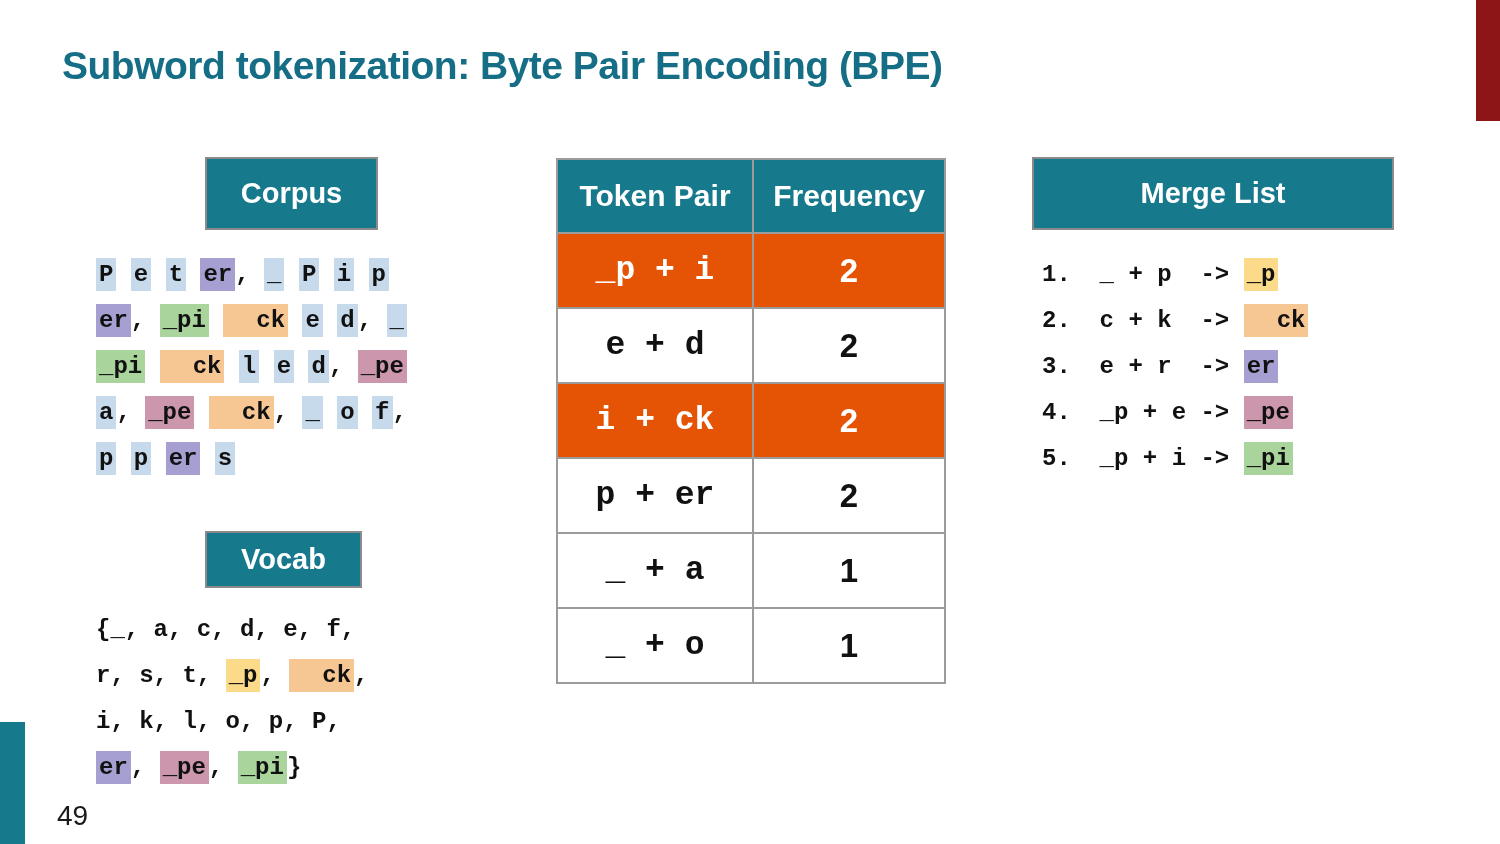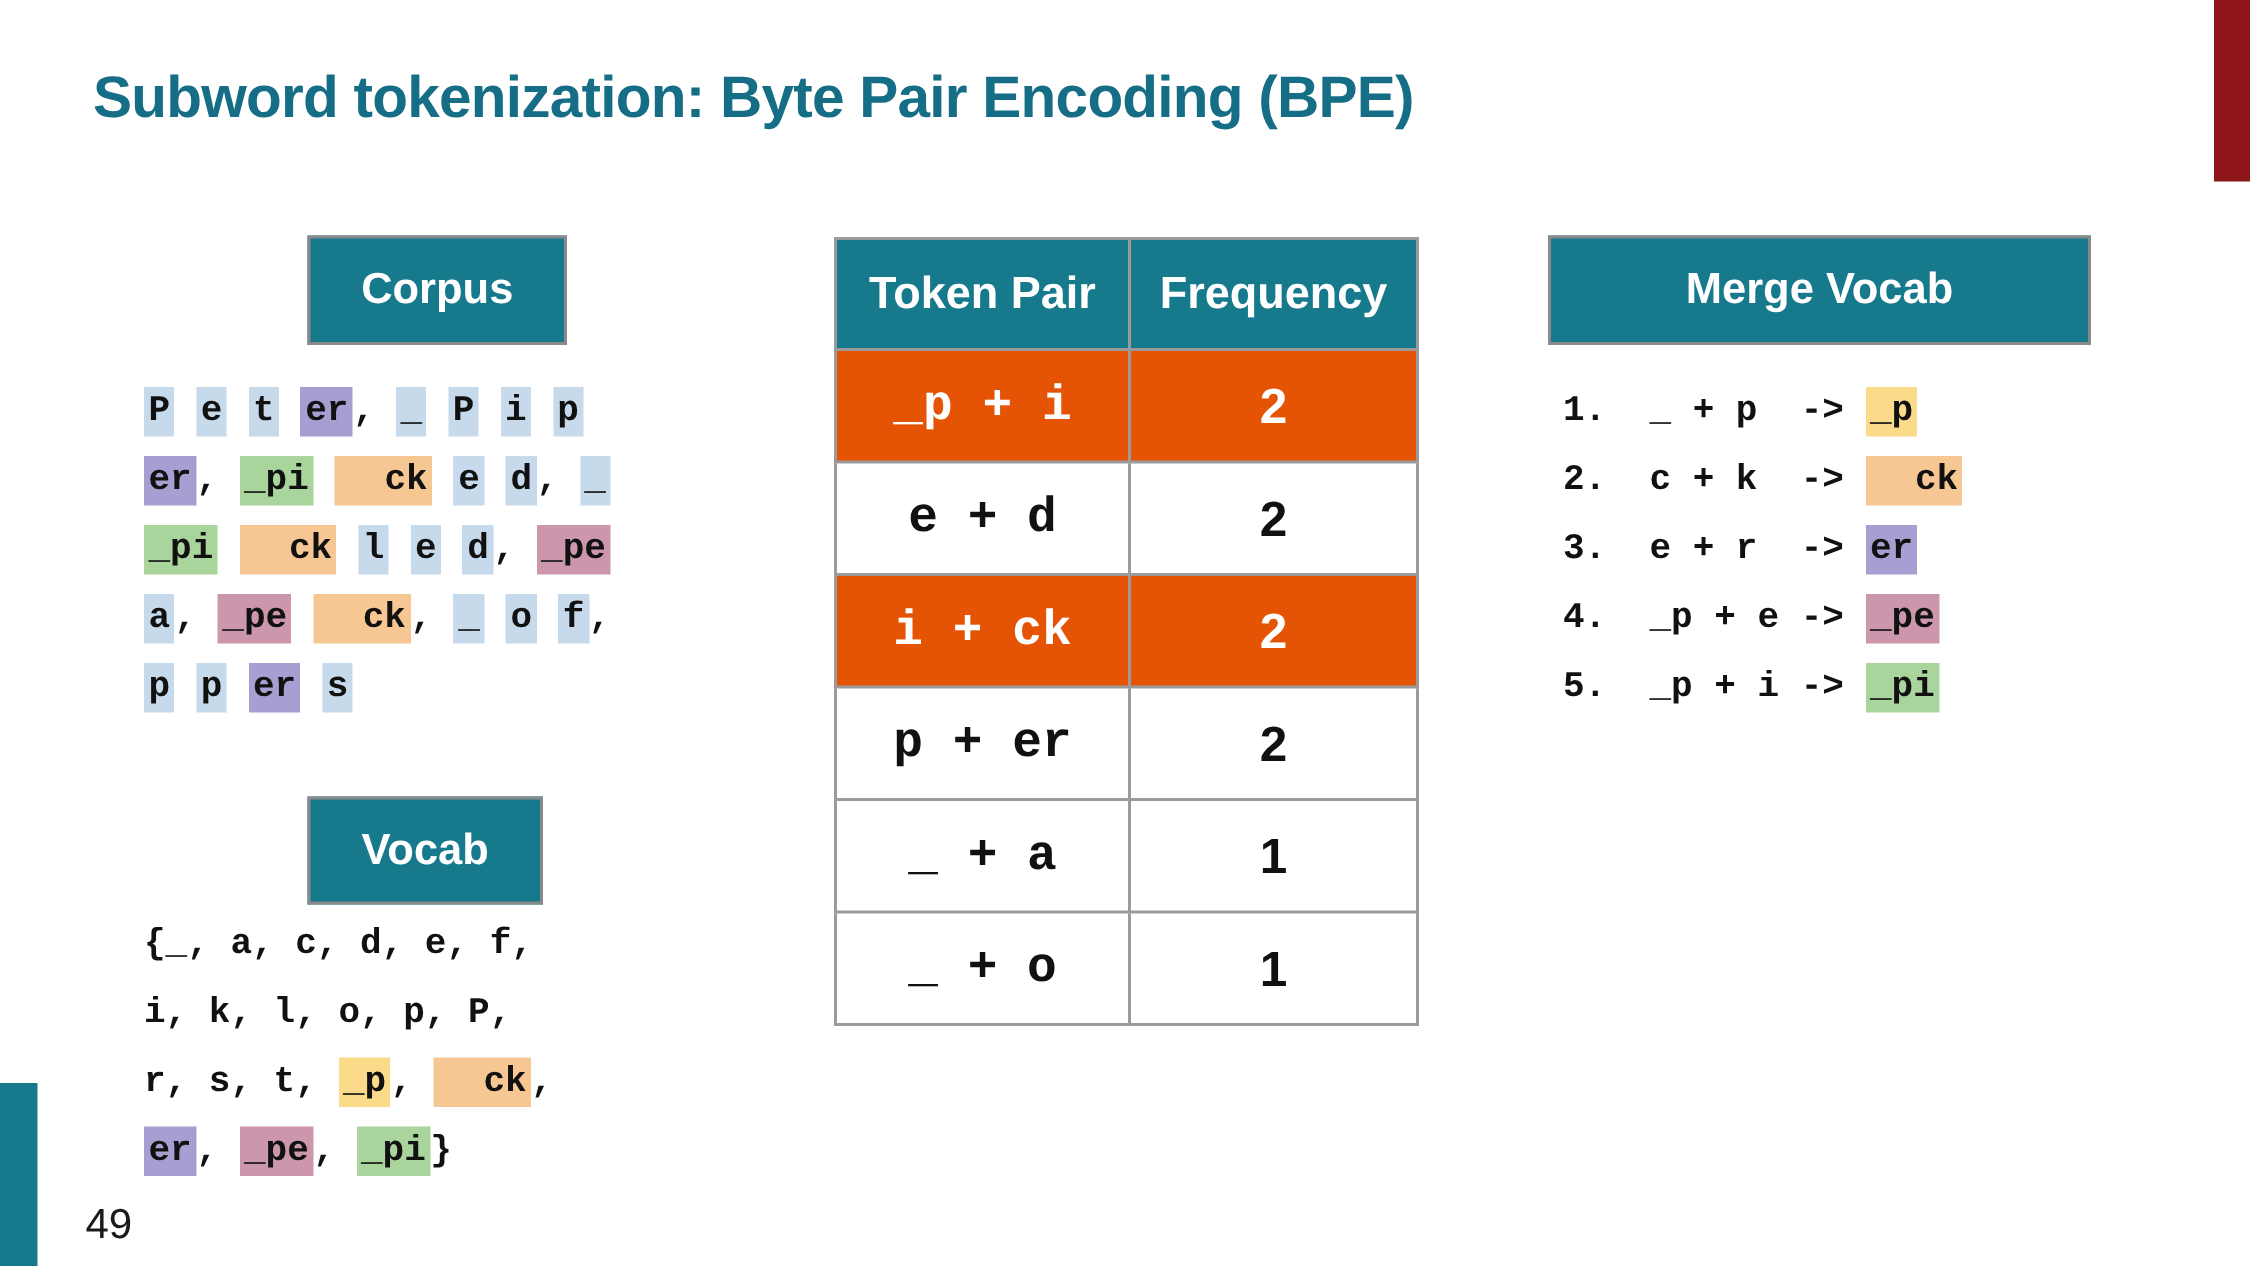--- a/index.html
+++ b/index.html
@@ -27,21 +27,21 @@
     letter-spacing:-0.5px;white-space:nowrap;
   }
   .accent-red{position:absolute;left:1476px;top:0;width:24px;height:121px;background:var(--accent-red);}
   .accent-teal{position:absolute;left:0;top:722px;width:25px;height:122px;background:var(--teal);}
   .box{
     position:absolute;background:var(--teal);border:2px solid var(--box-border);
     color:#ffffff;font-weight:bold;font-size:29px;
     display:flex;align-items:center;justify-content:center;box-sizing:border-box;
   }
   #corpus-box{left:205px;top:157px;width:173px;height:73px;}
-  #vocab-box{left:205px;top:531px;width:157px;height:72px;}
+  #vocab-box{left:205px;top:531px;width:157px;height:57px;}
   #merge-box{left:1032px;top:157px;width:362px;height:73px;}
   .mono{font-family:"Liberation Mono", monospace;font-weight:bold;}
   .tok-block{position:absolute;font-size:24px;line-height:46px;color:#111;}
   .tok-line{white-space:pre;height:46px;}
   #corpus-text{left:96px;top:252px;}
   #vocab-text{left:96px;top:607px;}
   .hl{padding:3px 3px;}
   .hl-blue{background:var(--hl-blue);}
   .hl-purple{background:var(--hl-purple);}
   .hl-green{background:var(--hl-green);}
@@ -86,22 +86,22 @@
       <div class="tok-line"><span class="hl hl-green">_pi</span><span> </span><span class="hl hl-orange">ck</span><span> </span><span class="hl hl-blue">l</span><span> </span><span class="hl hl-blue">e</span><span> </span><span class="hl hl-blue">d</span><span>,</span><span> </span><span class="hl hl-pink">_pe</span></div>
       <div class="tok-line"><span class="hl hl-blue">a</span><span>,</span><span> </span><span class="hl hl-pink">_pe</span><span> </span><span class="hl hl-orange">ck</span><span>,</span><span> </span><span class="hl hl-blue">_</span><span> </span><span class="hl hl-blue">o</span><span> </span><span class="hl hl-blue">f</span><span>,</span></div>
       <div class="tok-line"><span class="hl hl-blue">p</span><span> </span><span class="hl hl-blue">p</span><span> </span><span class="hl hl-purple">er</span><span> </span><span class="hl hl-blue">s</span></div>
     </div>
 
   <div class="box" id="vocab-box">
     <span>Vocab</span>
   </div>
   <div class="tok-block mono" id="vocab-text">
       <div class="tok-line"><span>{_, a, c, d, e, f,</span></div>
+      <div class="tok-line"><span>r, s, t, </span><span class="hl hl-yellow">_p</span><span>, </span><span class="hl hl-orange">ck</span><span>,</span></div>
       <div class="tok-line"><span>i, k, l, o, p, P,</span></div>
-      <div class="tok-line"><span>r, s, t, </span><span class="hl hl-yellow">_p</span><span>, </span><span class="hl hl-orange">ck</span><span>,</span></div>
       <div class="tok-line"><span class="hl hl-purple">er</span><span>, </span><span class="hl hl-pink">_pe</span><span>, </span><span class="hl hl-green">_pi</span><span>}</span></div>
     </div>
 
   <table class="pair-table">
     <colgroup>
         <col class="c1">
         <col class="c2">
       </colgroup>
     <thead>
         <tr id="pair-table-head">
@@ -131,21 +131,21 @@
           <td class="freq">1</td>
         </tr>
         <tr>
           <td class="pair">_ + o</td>
           <td class="freq">1</td>
         </tr>
       </tbody>
   </table>
 
   <div class="box" id="merge-box">
-    <span>Merge Vocab</span>
+    <span>Merge List</span>
   </div>
   <div class="merge-list mono" id="merge-list">
       <div class="merge-line"><span>1.</span><span>  _ + p  -&gt; </span><span class="hl hl-yellow">_p</span></div>
       <div class="merge-line"><span>2.</span><span>  c + k  -&gt; </span><span class="hl hl-orange">ck</span></div>
       <div class="merge-line"><span>3.</span><span>  e + r  -&gt; </span><span class="hl hl-purple">er</span></div>
       <div class="merge-line"><span>4.</span><span>  _p + e -&gt; </span><span class="hl hl-pink">_pe</span></div>
       <div class="merge-line"><span>5.</span><span>  _p + i -&gt; </span><span class="hl hl-green">_pi</span></div>
     </div>
 
   <div class="page-number">49</div>

